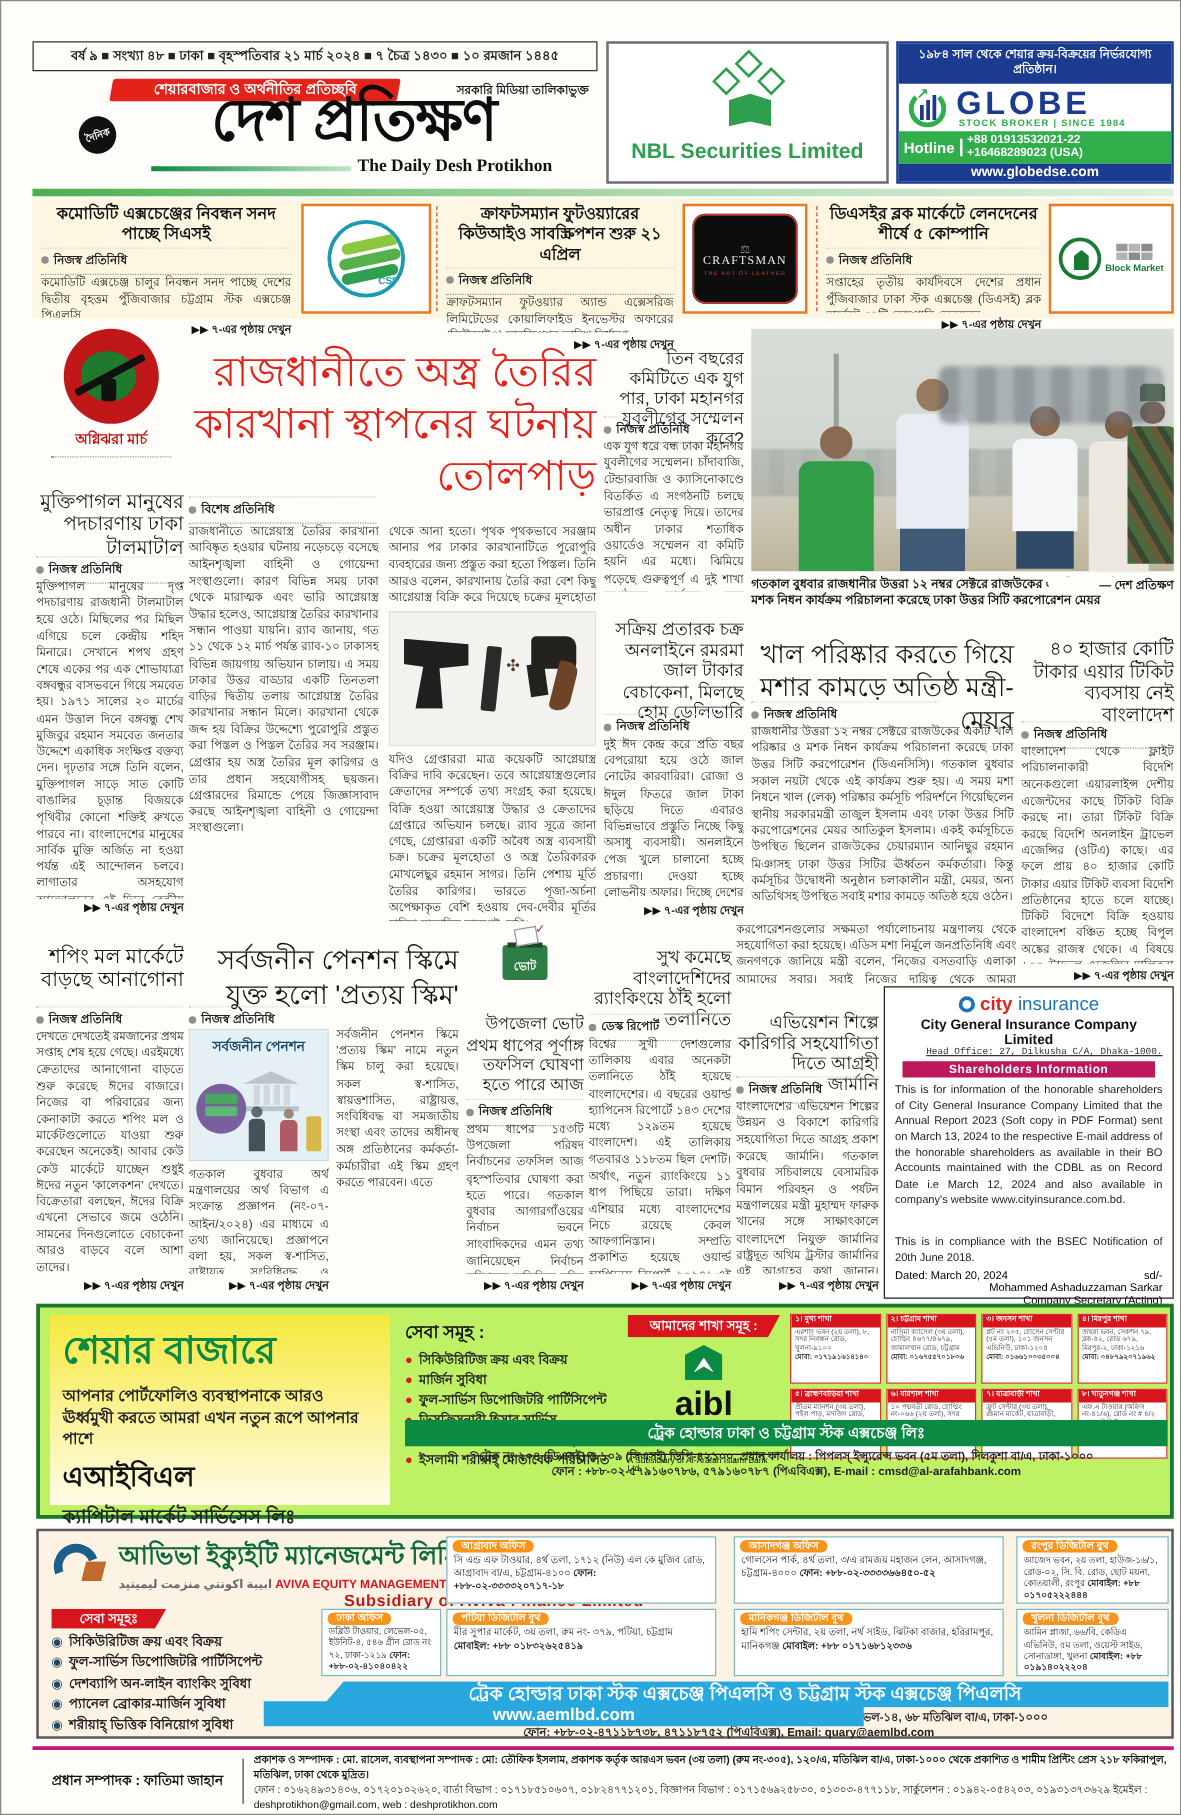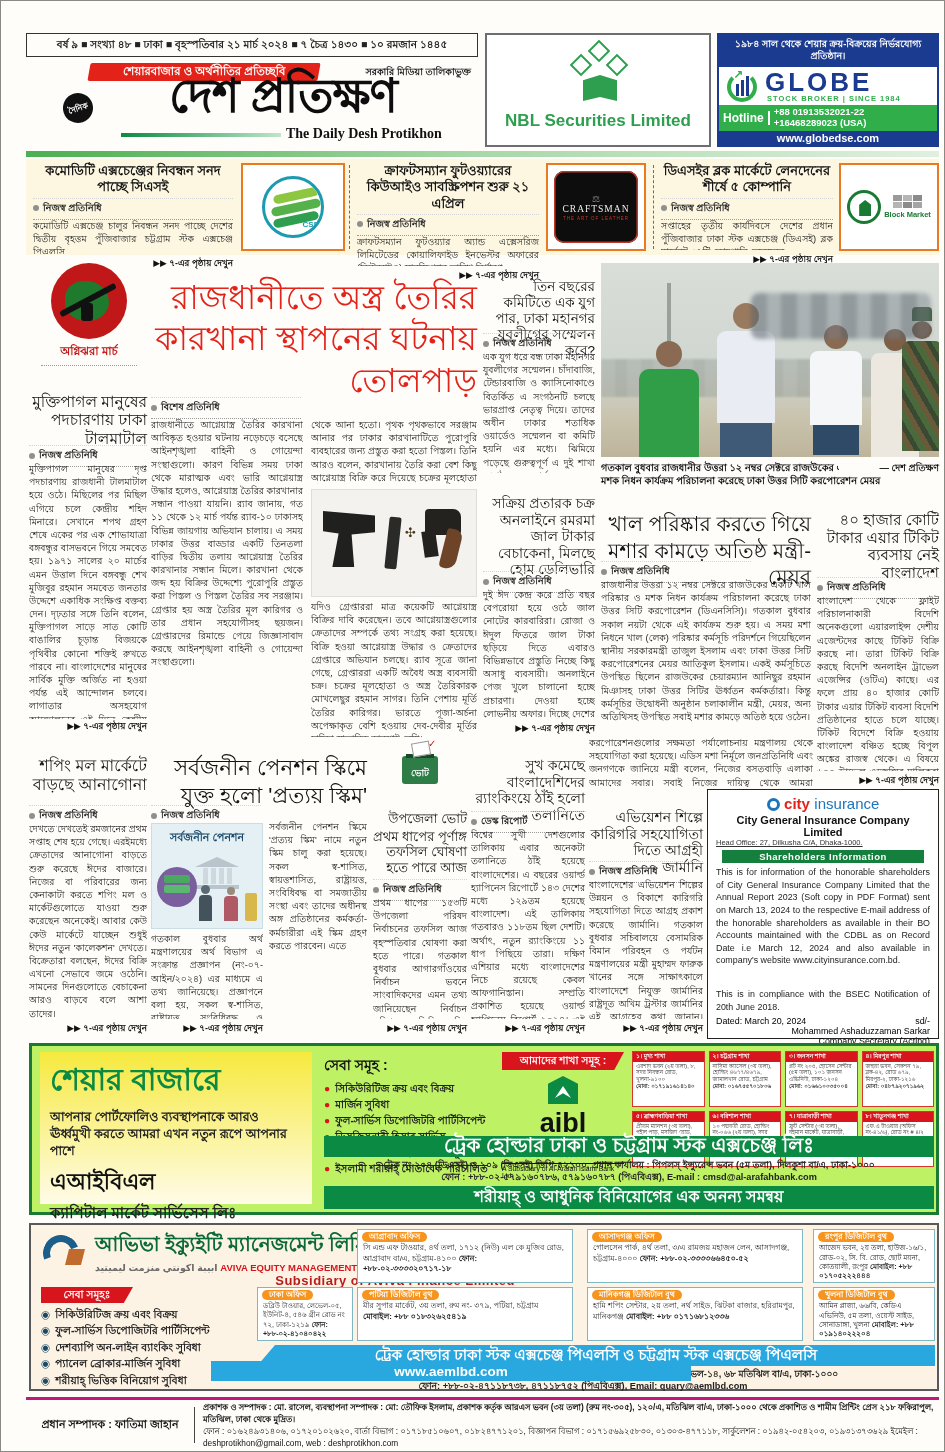--- a/index.html
+++ b/index.html
@@ -332,22 +332,22 @@
 
   <div class="abs" style="left:706px;top:788px;width:232px;height:250px;border:1.5px solid #222;background:#fff;padding:5px 8px;">
     <div style="text-align:center;">
       <span style="display:inline-block;width:13px;height:13px;border-radius:50%;background:#1b75bc;position:relative;vertical-align:middle;">
         <span style="position:absolute;left:3px;top:3px;width:7px;height:7px;border-radius:50%;background:#fff;"></span>
       </span>
       <span style="font-size:15px;font-weight:900;color:#e3231a;">city</span>
       <span style="font-size:15px;color:#1b75bc;">insurance</span>
     </div>
     <div style="text-align:center;font-size:11px;font-weight:bold;color:#111;margin-top:1px;">City General Insurance Company Limited</div>
-    <div style="text-align:left;font-size:7.5px;color:#333;text-decoration:underline;">Head Office: 27, Dilkusha C/A, Dhaka-1000.</div>
-    <div style="background:#15803d;color:#fff;font-size:9.5px;font-weight:bold;text-align:center;margin:3px 6px;padding:1px 0;letter-spacing:.5px;">Shareholders Information</div>
+    <div style="text-align:right;font-size:7.5px;color:#333;text-decoration:underline;font-family:Liberation Mono, monospace;">Head Office: 27, Dilkusha C/A, Dhaka-1000.</div>
+    <div style="background:#be185d;color:#fff;font-size:9.5px;font-weight:bold;text-align:center;margin:3px 6px;padding:1px 0;letter-spacing:.5px;">Shareholders Information</div>
     <div class="body-txt" style="font-size:8.9px;height:118px;">This is for information of the honorable shareholders of City General Insurance Company Limited that the Annual Report 2023 (Soft copy in PDF Format) sent on March 13, 2024 to the respective E-mail address of the honorable shareholders as available in their BO Accounts maintained with the CDBL as on Record Date i.e March 12, 2024 and also available in company's website www.cityinsurance.com.bd.</div>
     <div class="body-txt" style="font-size:8.9px;height:22px;margin-top:4px;">This is in compliance with the BSEC Notification of 20th June 2018.</div>
     <div style="display:flex;justify-content:space-between;font-size:8.9px;margin-top:6px;">
       <span>Dated: March 20, 2024</span>
       <span>sd/-</span>
     </div>
     <div style="text-align:right;font-size:8.9px;">Mohammed Ashaduzzaman Sarkar</div>
     <div style="text-align:right;font-size:8.9px;">Company Secretary (Acting)</div>
   </div>
 
@@ -416,29 +416,26 @@
           <div class="bb"><span>ফ্রুট সেন্টার (৩য় তলা), রহমান মার্কেট, যাত্রাবাড়ী, ঢাকা-১২০৪</span><br><b>মোবা: ০৪২৮৪০০৭৪৮৮৬</b></div>
         </div>
       <div class="branch">
           <div class="bh">৮। খাতুনগঞ্জ শাখা</div>
           <div class="bb"><span>এফ.এ টাওয়ার (অফিস নং-৪১/৬), রোড নং # ৪/২ (৩য় এভিনিউ), ঢাকা-১২০৬</span><br><b>মোবা: ০৪৮৭৯৪৪৮০০৬৮</b></div>
         </div>
     </div>
 
     <div class="abs greenbar" style="left:292px;top:86px;width:610px;height:0px;"></div>
 
-    <div class="abs greenbar" style="left:292px;top:90px;width:610px;height:21px;font-size:20px;">
+    <div class="abs greenbar" style="left:292px;top:90px;width:610px;height:21px;font-size:12px;">
       <span>ট্রেক হোল্ডার ঢাকা ও চট্টগ্রাম স্টক এক্সচেঞ্জ লিঃ</span>
     </div>
     <div class="abs" style="left:292px;top:113px;width:610px;font-size:9.2px;font-weight:bold;color:#222;text-align:center;line-height:1.35;">
       <div>ট্রেক নং ২০৪ (ডিএসই) ও ১০৯ (সিএসই) ডিপি-৪২১০০, প্রধান কার্যালয় : পিপলস্ ইন্স্যুরেন্স ভবন (৫ম তলা), দিলকুশা বা/এ, ঢাকা-১০০০</div>
       <div>ফোন : +৮৮-০২-৫৭৯১৬০৭৮৬, ৫৭৯১৬০৭৮৭ (পিএবিএক্স), E-mail : cmsd@al-arafahbank.com</div>
-    </div>
-    <div class="abs greenbar" style="left:292px;top:140px;width:610px;height:23px;font-size:16px;">
-      <span>শরীয়াহ্ ও আধুনিক বিনিয়োগের এক অনন্য সমন্বয়</span>
     </div>
   </div>
 
   <div class="abs" style="left:28px;top:1222px;width:910px;height:168px;border:2px solid #58595b;background:#fdf3e4;">
     <div class="abs" style="left:12px;top:8px;width:46px;height:40px;">
       <div class="abs" style="left:0;top:2px;width:36px;height:36px;border:7px solid #1b5e8a;border-right-color:transparent;border-bottom-color:transparent;border-radius:50%;transform:rotate(24deg);"></div>
       <div class="abs" style="left:22px;top:16px;width:20px;height:16px;background:#c06a2e;clip-path:polygon(0 100%,20% 0,100% 0,80% 100%);"></div>
     </div>
     <div class="abs" style="left:64px;top:4px;width:420px;">
       <div style="font-size:20px;font-weight:900;color:#0b6a36;">আভিভা ইক্যুইটি ম্যানেজমেন্ট লিমিটেড</div>

